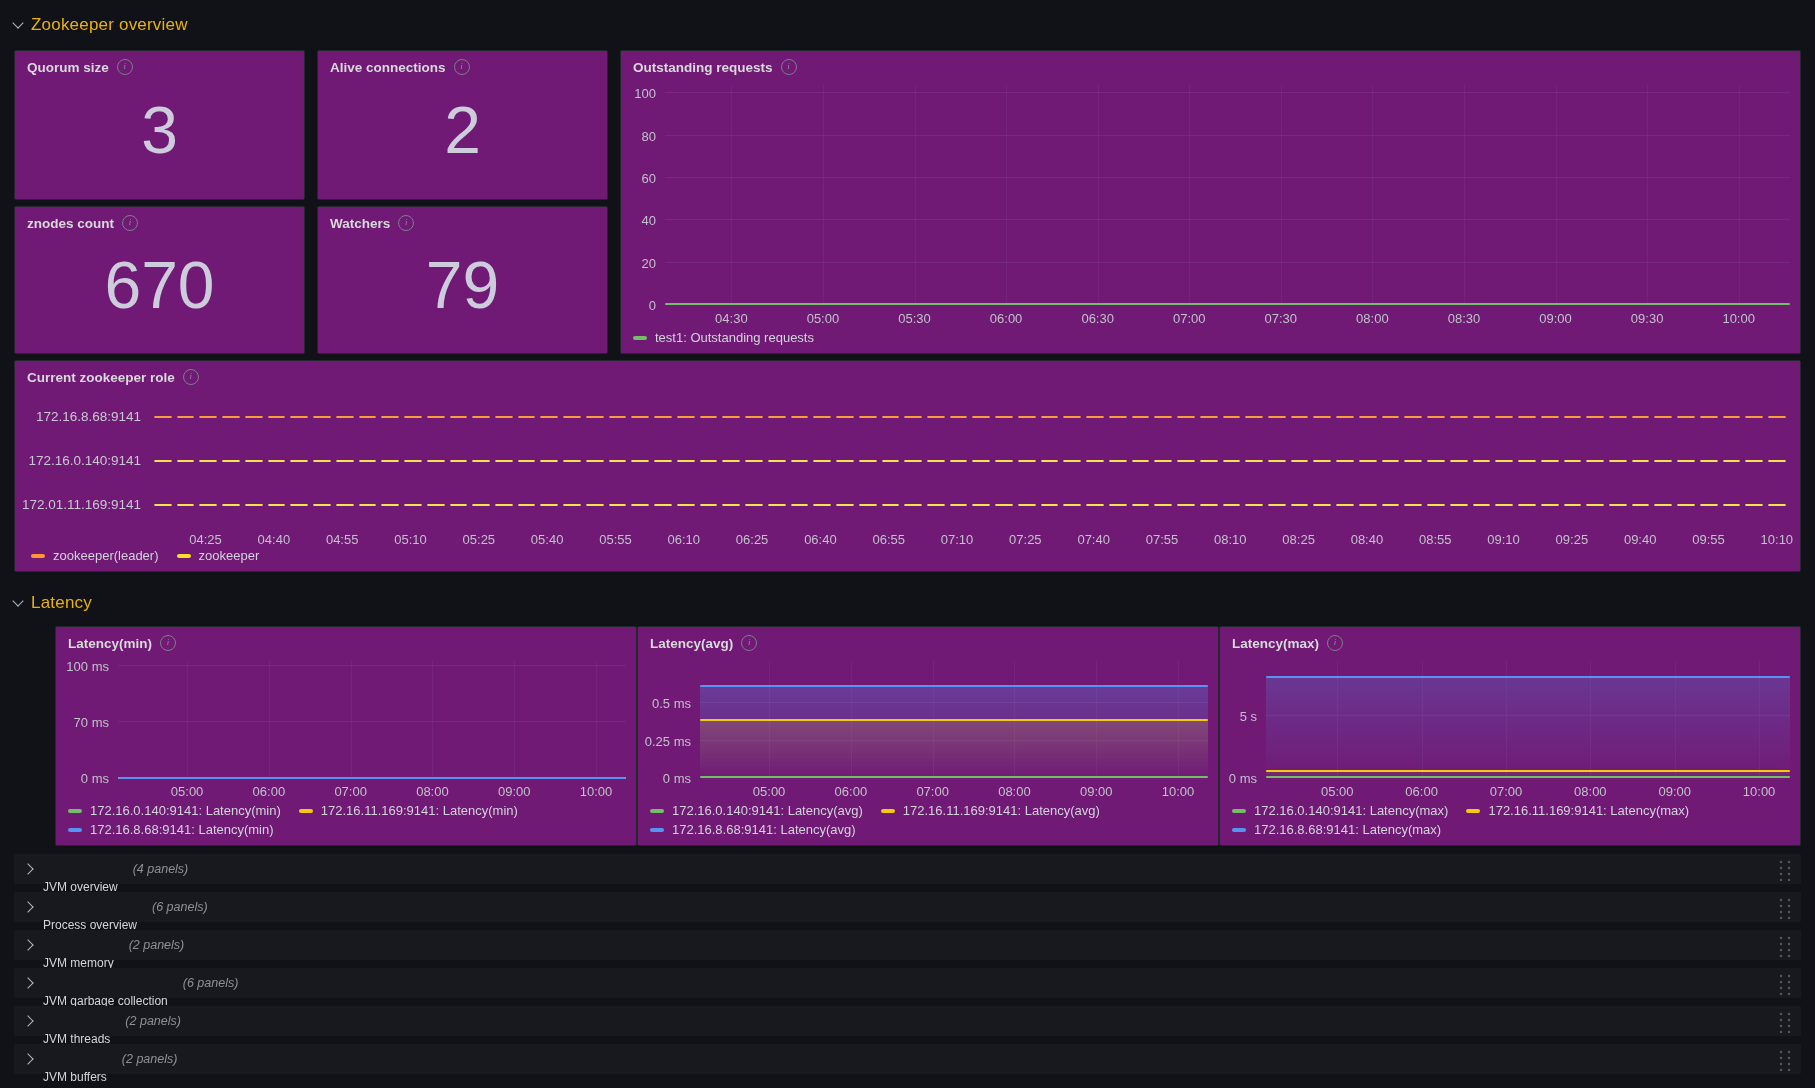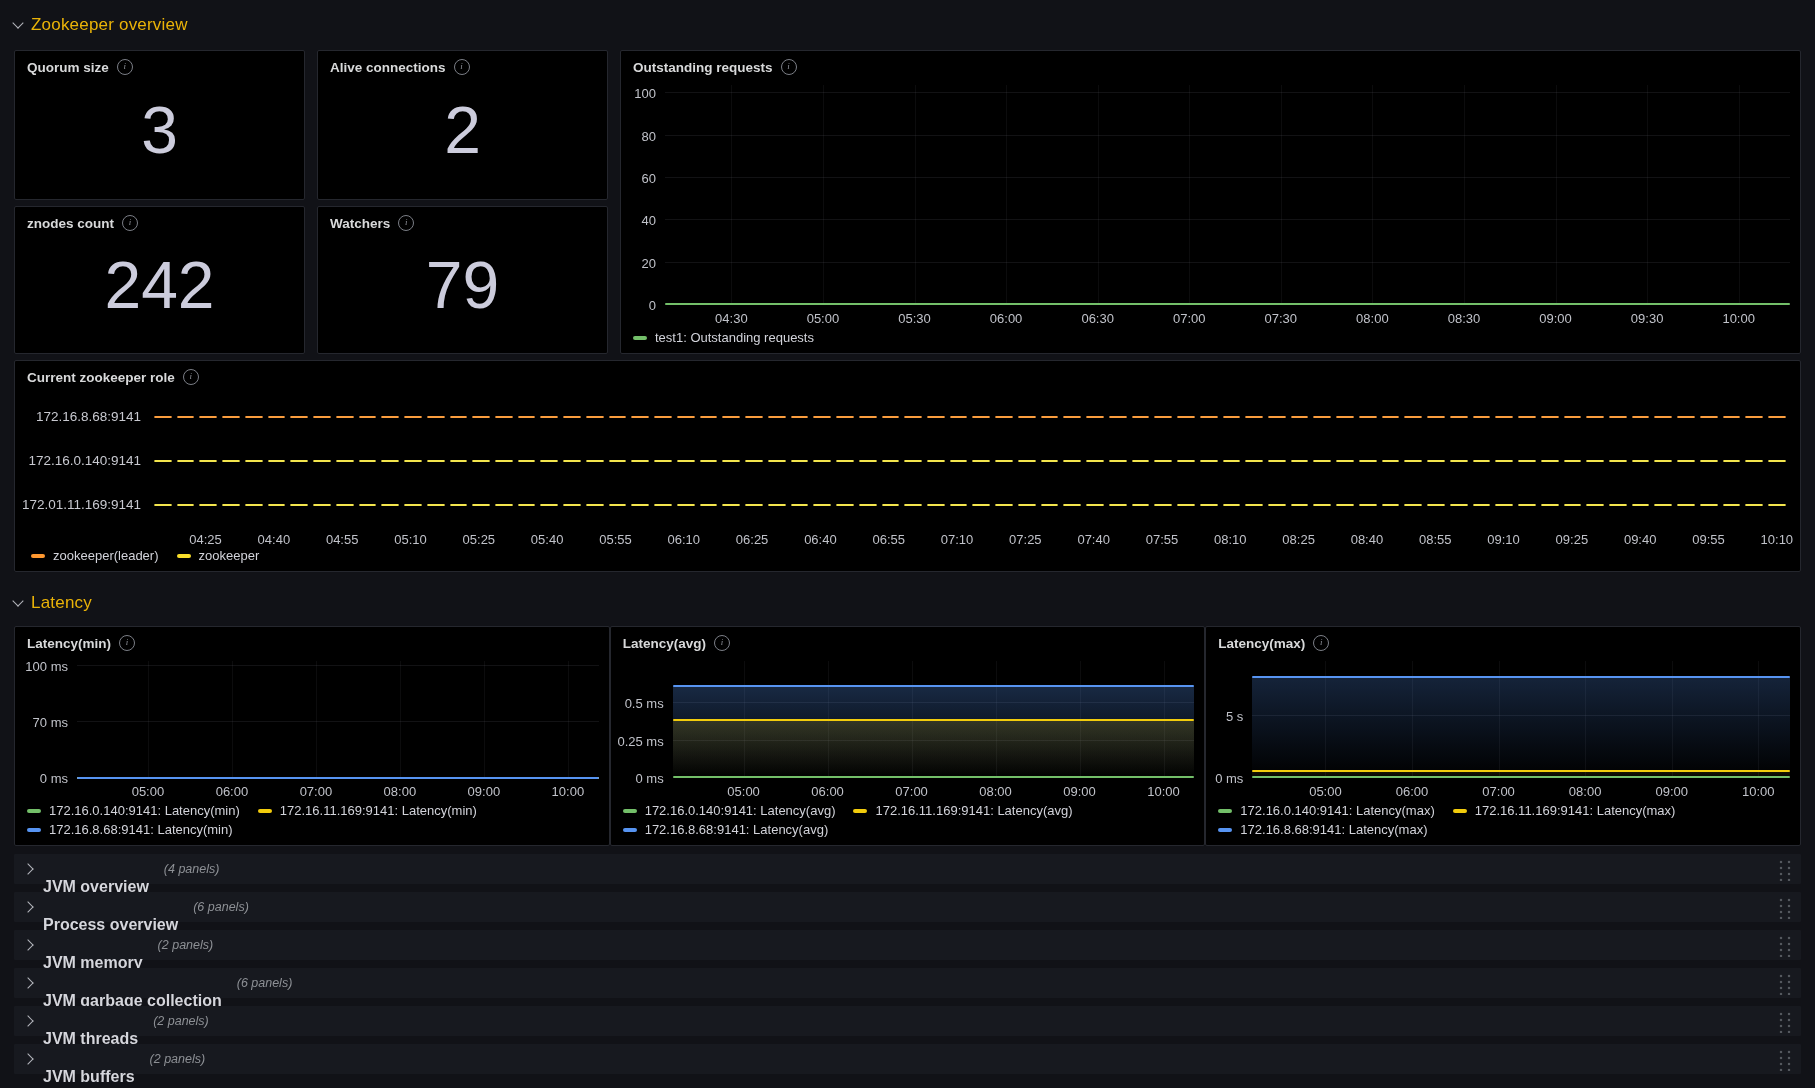--- a/index.html
+++ b/index.html
@@ -6,21 +6,21 @@
   body{width:1815px;height:1088px;overflow:hidden;font-family:"Liberation Sans",sans-serif;color:#ccccdc;}
   .dash{padding:10px 14px 0 14px;}
 
   
   .section-header{display:flex;align-items:center;gap:9px;height:30px;cursor:pointer;}
   .chev{width:7px;height:7px;border-right:1.6px solid #b4b6bc;border-bottom:1.6px solid #b4b6bc;transform:rotate(45deg);margin-top:-4px;flex:none;}
   .chev.right{transform:rotate(-45deg);margin-top:0;}
   .section-title{font-size:17px;font-weight:400;color:#eab308;letter-spacing:.2px;}
 
   
-  .panel{background:#000000;border:1px solid #25272e;border-radius:2px;display:flex;flex-direction:column;min-width:0;box-sizing:border-box;}
+  .panel{background:#701a75;border:1px solid #25272e;border-radius:2px;display:flex;flex-direction:column;min-width:0;box-sizing:border-box;}
   .panel-header{display:flex;align-items:center;justify-content:center;gap:8px;padding:8px 10px 2px 10px;flex:none;}
   .panel-header.left{justify-content:flex-start;padding-left:12px;}
   .panel-title{font-size:13.5px;font-weight:700;color:#d8d9da;}
   .info-icon{width:14px;height:14px;border:1.2px solid #7b7e86;border-radius:50%;color:#8c8f97;font-size:9px;line-height:12px;text-align:center;font-style:italic;font-family:"Liberation Serif",serif;cursor:pointer;flex:none;}
 
   .grid-top{display:grid;grid-template-columns:291px 291px 1fr;grid-template-rows:150px 148px;gap:6px 12px;margin-top:10px;}
   .stat-value{flex:1;display:flex;align-items:center;justify-content:center;font-size:66px;font-weight:500;color:#ccccdc;line-height:1;padding-bottom:16px;}
 
   
   .ts-body{flex:1;display:flex;padding:8px 10px 0 8px;min-height:0;}
@@ -41,27 +41,27 @@
   
   .panel.timeline{margin-top:6px;height:212px;}
   .tl-rows{flex:1;display:flex;flex-direction:column;gap:5px;padding:10px 14px 0 0;min-height:0;}
   .tl-row{flex:1;display:flex;align-items:center;min-height:0;}
   .tl-label{width:126px;flex:none;display:flex;align-items:center;justify-content:flex-end;padding-right:13px;font-size:13.5px;color:#c8c9d0;white-space:nowrap;}
   .tl-bars{flex:1;display:flex;gap:5px;min-width:0;}
   .tl-bar{flex:1;border-radius:1px;border:1.5px solid;min-width:0;}
   .tl-x{height:22px;position:relative;margin:2px 14px 0 139px;font-size:13px;color:#c0c2c9;flex:none;}
   .tl-legend{display:flex;align-items:center;gap:18px;padding:0 0 8px 16px;flex:none;}
 
-  .latency-row{display:grid;grid-template-columns:1fr 1fr 1fr;margin-top:8px;}
+  .latency-row{display:grid;grid-template-columns:1fr 1fr 1fr;margin-top:8px;margin-left:41px;}
   .latency-row .panel{height:220px;}
   .sh-latency{margin-top:16px;}
 
   
   .row-collapsed{display:flex;align-items:center;gap:11px;background:#17191f;height:30px;margin-top:8px;padding:0 10px;position:relative;cursor:pointer;border-radius:1px;}
-  .row-title{font-size:16px;font-weight:700;color:#d5d6dc;margin-top:35px;}
+  .row-title{font-size:12px;font-weight:400;color:#d5d6dc;margin-top:35px;}
   .row-count{font-size:12.5px;font-style:italic;color:#8d9095;margin-left:4px;}
   .row-drag{position:absolute;right:9px;top:4px;width:16px;height:23px;background-image:radial-gradient(circle,#54585e 1.4px,transparent 1.6px);background-size:8px 6px;background-position:1px 1px;cursor:grab;}
 </style>
 </head>
 <body>
 
 <div class="dash">
 
   <div class="section-header">
     <span class="chev"></span>
@@ -138,21 +138,21 @@
             <span class="lg-swatch" style="background: rgb(115, 191, 105);"></span>
             <span class="lg-text">test1: Outstanding requests</span>
           </div>
         </div>
       </div>
     <div class="panel">
         <div class="panel-header left">
           <span class="panel-title">znodes count</span>
           <span class="info-icon">i</span>
         </div>
-        <div class="stat-value">242</div>
+        <div class="stat-value">670</div>
       </div>
     <div class="panel">
         <div class="panel-header left">
           <span class="panel-title">Watchers</span>
           <span class="info-icon">i</span>
         </div>
         <div class="stat-value">79</div>
       </div>
   </div>
 

